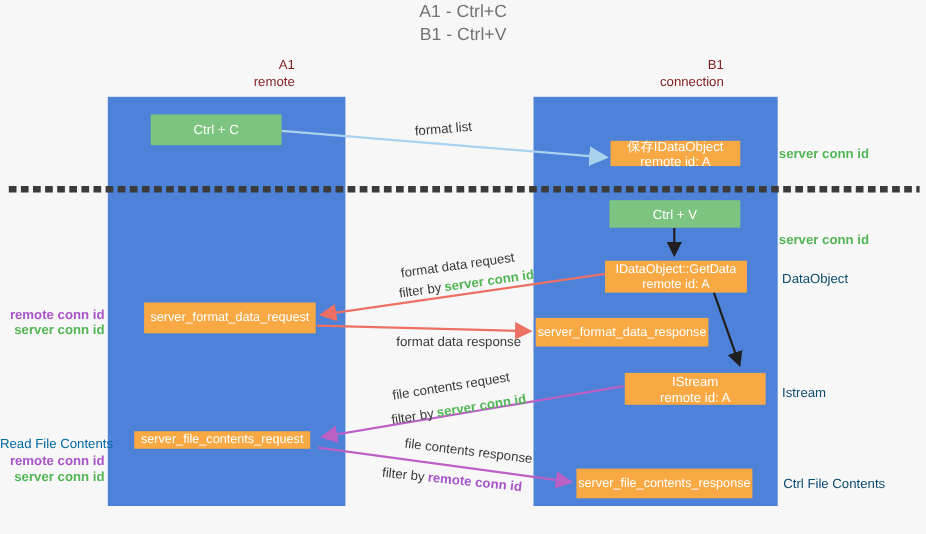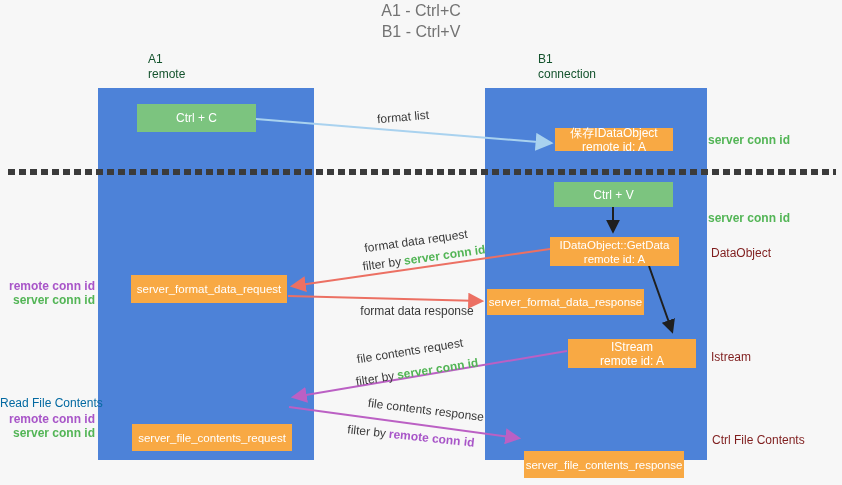--- a/index.html
+++ b/index.html
@@ -14,22 +14,22 @@
     overflow:hidden;
   }
   .abs{position:absolute;}
   .title{
     left:0;right:0;top:8;
     text-align:center;
     font-size:16px;color:#737373;
     line-height:21px;
   }
   .lifeline-header{
-    text-align:left;
-    font-size:12px;color:#14532d;
+    text-align:right;
+    font-size:12px;color:#7f1d1d;
     line-height:15px;
     width:120px;
   }
   .rect{
     background:#4d82d8;
   }
   .node{
     color:#ffffff;
     display:flex;flex-direction:column;
     align-items:center;justify-content:center;
@@ -41,21 +41,21 @@
   .node .small{font-size:11.5px;}
   svg.layer{position:absolute;left:0;top:0;}
   .arrow-label{
     position:absolute;
     font-size:12px;color:#3a3a3a;
     white-space:nowrap;
     transform-origin:center;
   }
   .side-label{
     position:absolute;
-    font-size:12px;color:#7f1d1d;
+    font-size:12px;color:#0c4a6e;
     white-space:nowrap;
   }
   .left-col{
     position:absolute;left:0;width:95px;
     text-align:right;
     font-size:12px;
     white-space:nowrap;
   }
   .green-txt{color:#53b556;font-weight:bold;}
   .purple-txt{color:#a855c8;font-weight:bold;}
@@ -128,24 +128,24 @@
   <div class="abs node orange" style="left:131px;top:275px;width:156px;height:28px;">
     <div class="small">server_format_data_request</div>
   </div>
   <div class="abs node orange" style="left:487px;top:289px;width:157px;height:26px;">
     <div class="small">server_format_data_response</div>
   </div>
   <div class="abs node orange" style="left:568px;top:339px;width:128px;height:29px;">
     <div>IStream</div>
     <div>remote id: A</div>
   </div>
-  <div class="abs node orange" style="left:132px;top:392px;width:160px;height:27px;margin-top:32px;">
+  <div class="abs node orange" style="left:122px;top:392px;width:160px;height:16px;">
     <div class="small">server_file_contents_request</div>
   </div>
-  <div class="abs node orange" style="left:524px;top:451px;width:160px;height:27px;">
+  <div class="abs node orange" style="left:524px;top:426px;width:160px;height:27px;">
     <div class="small">server_file_contents_response</div>
   </div>
 
   <div class="arrow-label" style="left:403px;top:117px;transform:translate(-50%,-50%) rotate(-5deg);">format list</div>
 
   <div class="arrow-label" style="left:416px;top:241px;transform:translate(-50%,-50%) rotate(-8deg);">format data request</div>
   <div class="arrow-label" style="left:424px;top:258px;transform:translate(-50%,-50%) rotate(-8deg);">
     <span class="flt-prefix">filter by</span><span class="green-txt">server conn id</span>
   </div>
 

